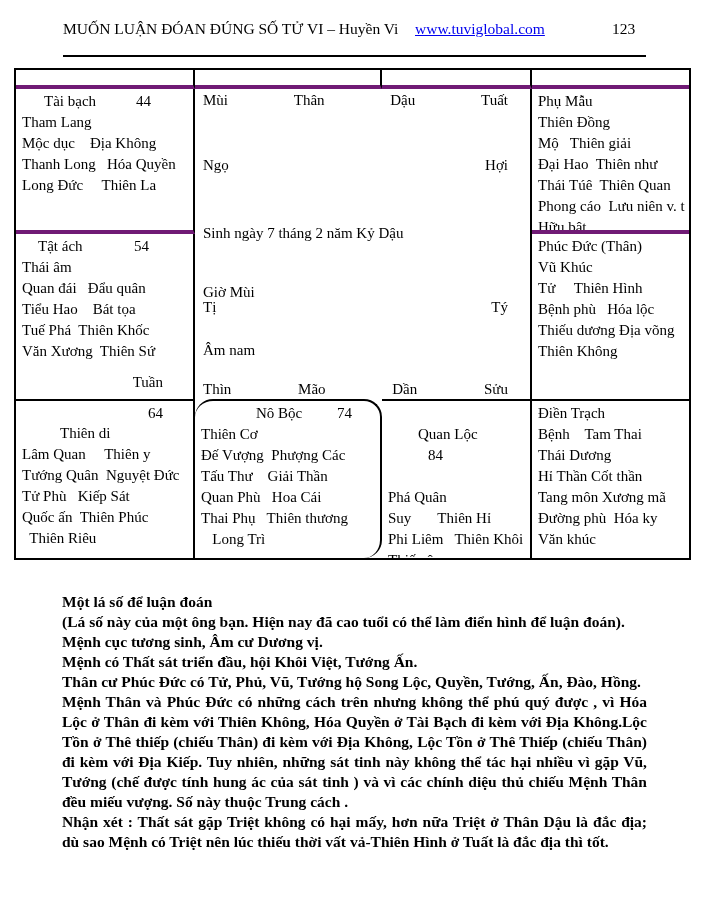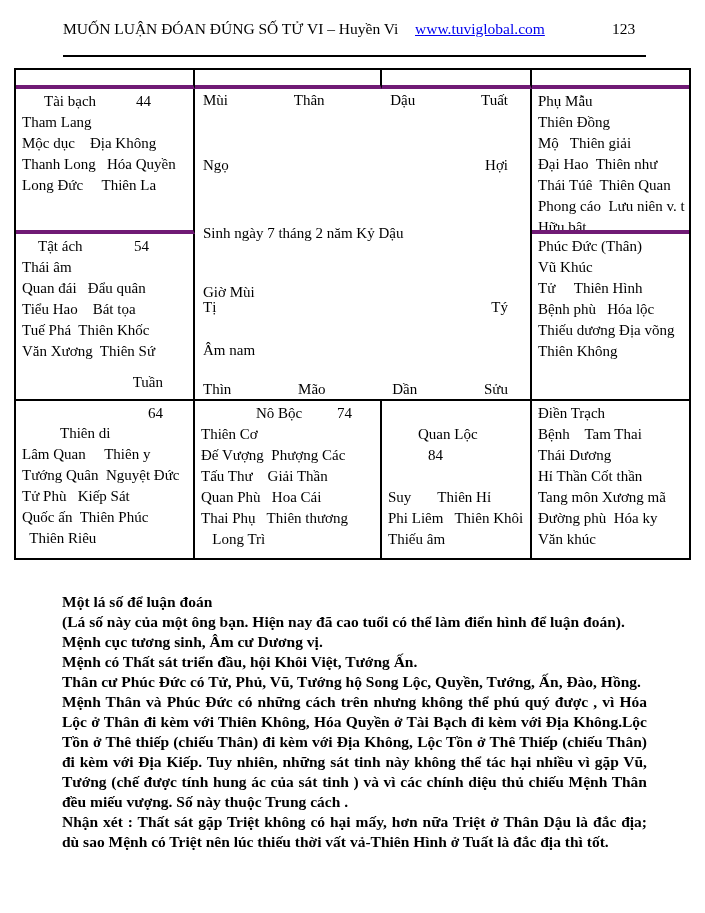--- a/index.html
+++ b/index.html
@@ -33,21 +33,21 @@
   .cell { position: relative; overflow: hidden; }
   .bR { border-right: 2px solid #000; }
   .bB { border-bottom: 4px solid #701a75; }
   .bT { border-top: 2px solid #000; }
 
   .r1c1 { grid-area: 1 / 1; } .r1c2 { grid-area: 1 / 2; }
   .r1c3 { grid-area: 1 / 3; } .r1c4 { grid-area: 1 / 4; }
   .c-taibach { grid-area: 2 / 1; } .c-tatach { grid-area: 3 / 1; }
   .c-center  { grid-area: 2 / 2 / 4 / 4; }
   .c-phumau  { grid-area: 2 / 4; } .c-phucduc { grid-area: 3 / 4; }
-  .c-thiendi { grid-area: 4 / 1; } .c-noboc { grid-area: 4 / 2; }
+  .c-thiendi { grid-area: 4 / 1; } .c-noboc { grid-area: 4 / 2; border-radius: 18px; }
   .c-quanloc { grid-area: 4 / 3; } .c-dientrach { grid-area: 4 / 4; }
 
   .palace { padding: 2px 4px 0 6px; line-height: 21px; }
   .pline { white-space: pre; }
   .phead { display: flex; justify-content: space-between; white-space: pre; }
   .ph-taibach .pt { margin-left: 22px; } .ph-taibach .pn { margin-right: 38px; }
   .ph-tatach  .pt { margin-left: 16px; } .ph-tatach  .pn { margin-right: 40px; }
   .ph-thiendi .pt { margin-left: 38px; margin-top: 20px; } .ph-thiendi .pn { margin-right: 26px; }
   .ph-noboc   .pt { margin-left: 55px; } .ph-noboc   .pn { margin-right: 24px; }
   .phead-left { display: block; white-space: pre; }
@@ -182,20 +182,21 @@
       <div class="pline">Quan Phù   Hoa Cái</div>
       <div class="pline">Thai Phụ   Thiên thương</div>
       <div class="pline">   Long Trì</div>
     </div>
 
     <div class="cell palace c-quanloc bR bT">
       <div class="phead-left">
         <span class="pt">Quan Lộc</span>
         <span class="pn">84</span>
       </div>
+      <div class="pline">Phá Quân</div>
       <div class="pline">Suy       Thiên Hỉ</div>
       <div class="pline">Phi Liêm   Thiên Khôi</div>
       <div class="pline">Thiếu âm</div>
     </div>
 
     <div class="cell palace c-dientrach bT">
       <div class="pline">Điền Trạch</div>
       <div class="pline">Bệnh    Tam Thai</div>
       <div class="pline">Thái Dương</div>
       <div class="pline">Hỉ Thần Cốt thần</div>

